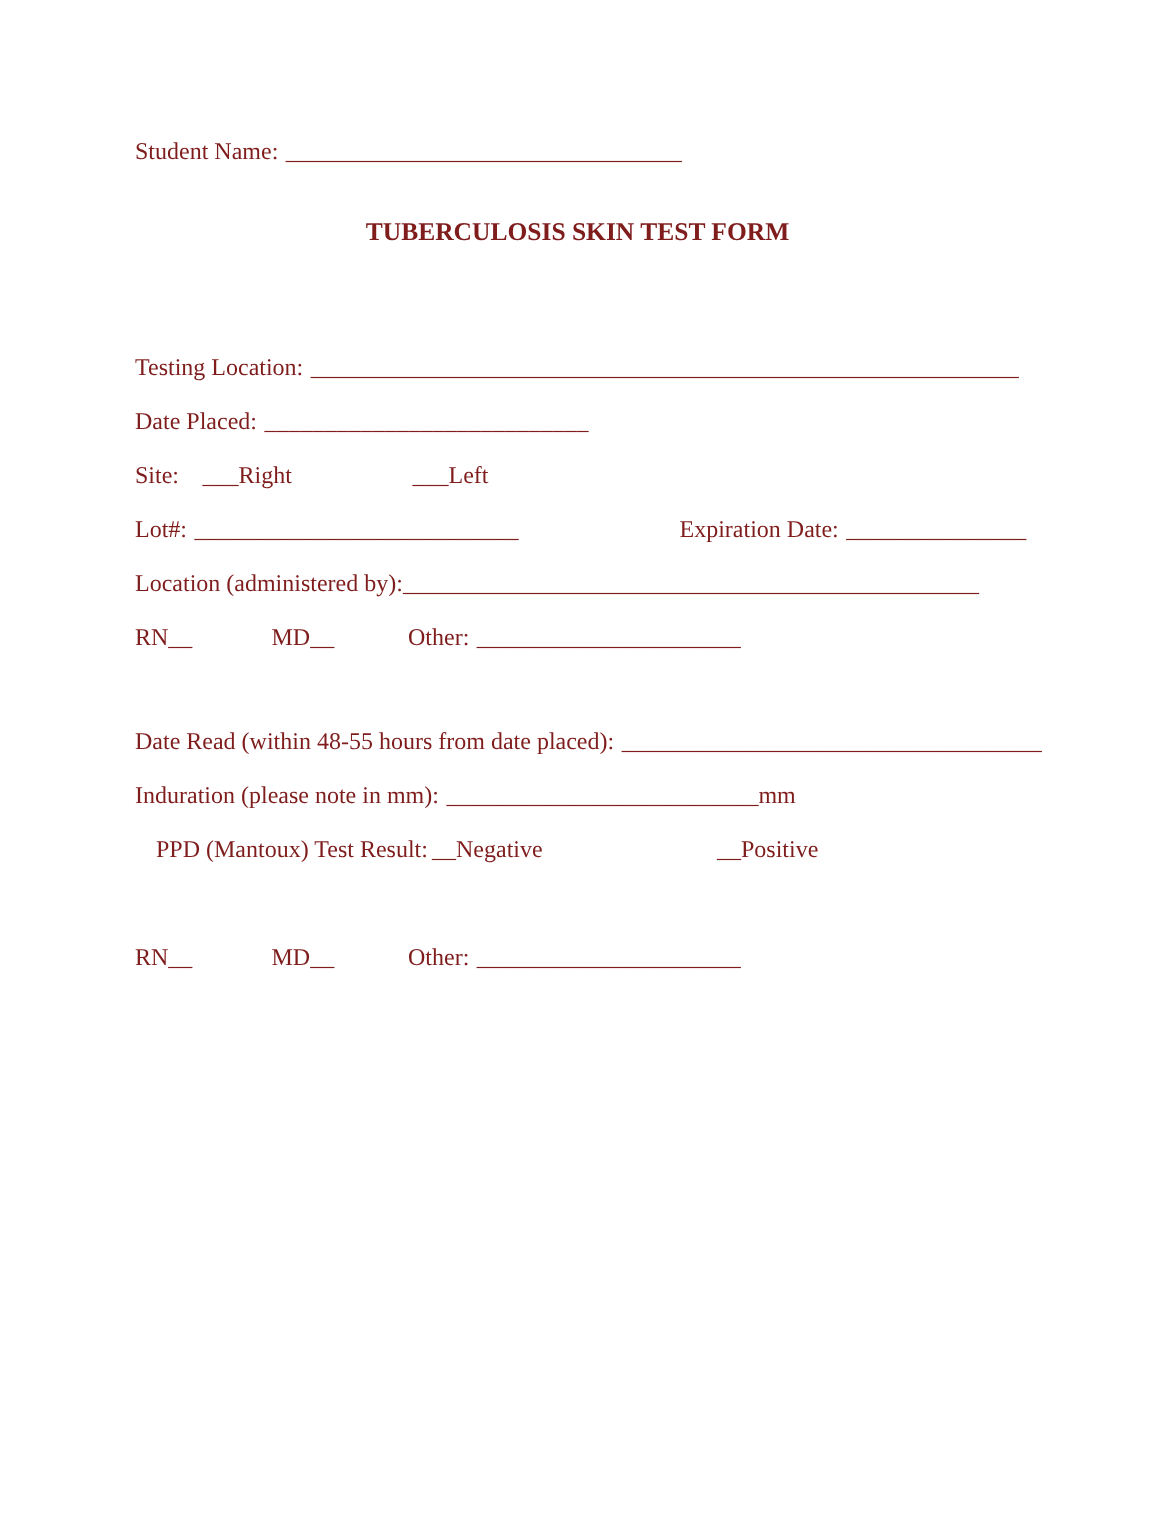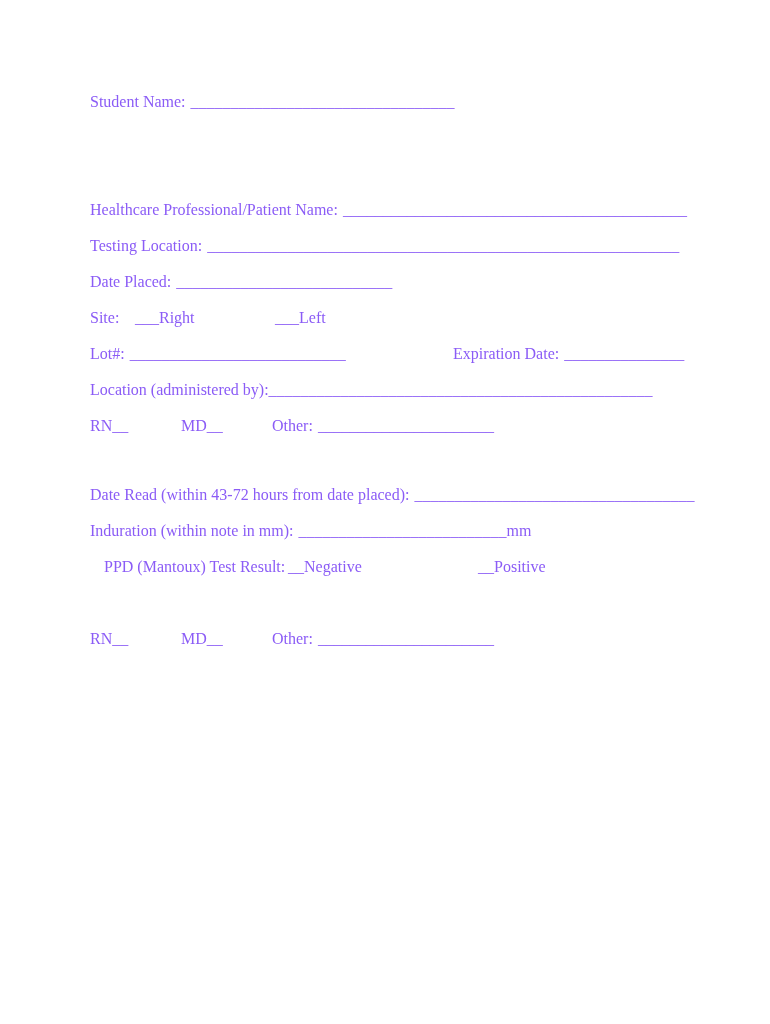--- a/index.html
+++ b/index.html
@@ -8,21 +8,21 @@
     background: #ffffff;
   }
   .page {
     position: relative;
     width: 770px;
     height: 775px;
     background: #ffffff;
     font-family: "Liberation Serif", "DejaVu Serif", serif;
     font-size: 16px;
     line-height: 20px;
-    color: #8b5cf6;
+    color: #7f1d1d;
     overflow: hidden;
   }
   .row {
     position: absolute;
     left: 90px;
     right: 92px;
     height: 20px;
     white-space: nowrap;
   }
   .row--abs {
@@ -51,22 +51,22 @@
     margin-left: 0;
   }
 </style>
 </head>
 <body>
 
 <div class="page">
 
   <div class="row" style="top:92px"><span>Student Name:</span><span class="blank gap">_________________________________</span></div>
 
+  <div class="title-row" style="top:145px">TUBERCULOSIS SKIN TEST FORM</div>
 
-  <div class="row" style="top:200px"><span>Healthcare Professional/Patient Name:</span><span class="blank gap">___________________________________________</span></div>
 
   <div class="row" style="top:272px"><span>Date Placed:</span><span class="blank gap">___________________________</span></div>
 
   <div class="row" style="top:236px"><span>Testing Location:</span><span class="blank gap">___________________________________________________________</span></div>
 
   <div class="row row--abs" style="top:308px">
       <span style="left:90px">Site:</span>
       <span style="left:135px" class="blank">___Right</span>
       <span style="left:275px" class="blank">___Left</span>
     </div>
@@ -77,23 +77,23 @@
     </div>
 
   <div class="row" style="top:380px"><span>Location (administered by):</span><span class="blank nogap">________________________________________________</span></div>
 
   <div class="row row--abs" style="top:416px">
       <span style="left:90px" class="blank">RN__</span>
       <span style="left:181px" class="blank">MD__</span>
       <span style="left:272px"><span>Other:</span><span class="blank gap">______________________</span></span>
     </div>
 
-  <div class="row" style="top:485px"><span>Date Read (within 43-72 hours from date placed):</span><span class="blank gap">___________________________________</span></div>
+  <div class="row" style="top:485px"><span>Date Read (within 48-55 hours from date placed):</span><span class="blank gap">___________________________________</span></div>
 
-  <div class="row" style="top:521px"><span>Induration (within note in mm):</span><span class="blank gap">__________________________</span><span>mm</span></div>
+  <div class="row" style="top:521px"><span>Induration (please note in mm):</span><span class="blank gap">__________________________</span><span>mm</span></div>
 
   <div class="row row--abs" style="top:557px">
       <span style="left:104px">PPD (Mantoux) Test Result:</span>
       <span style="left:288px" class="blank">__Negative</span>
       <span style="left:478px" class="blank">__Positive</span>
     </div>
 
 
   <div class="row row--abs" style="top:629px">
       <span style="left:90px" class="blank">RN__</span>

